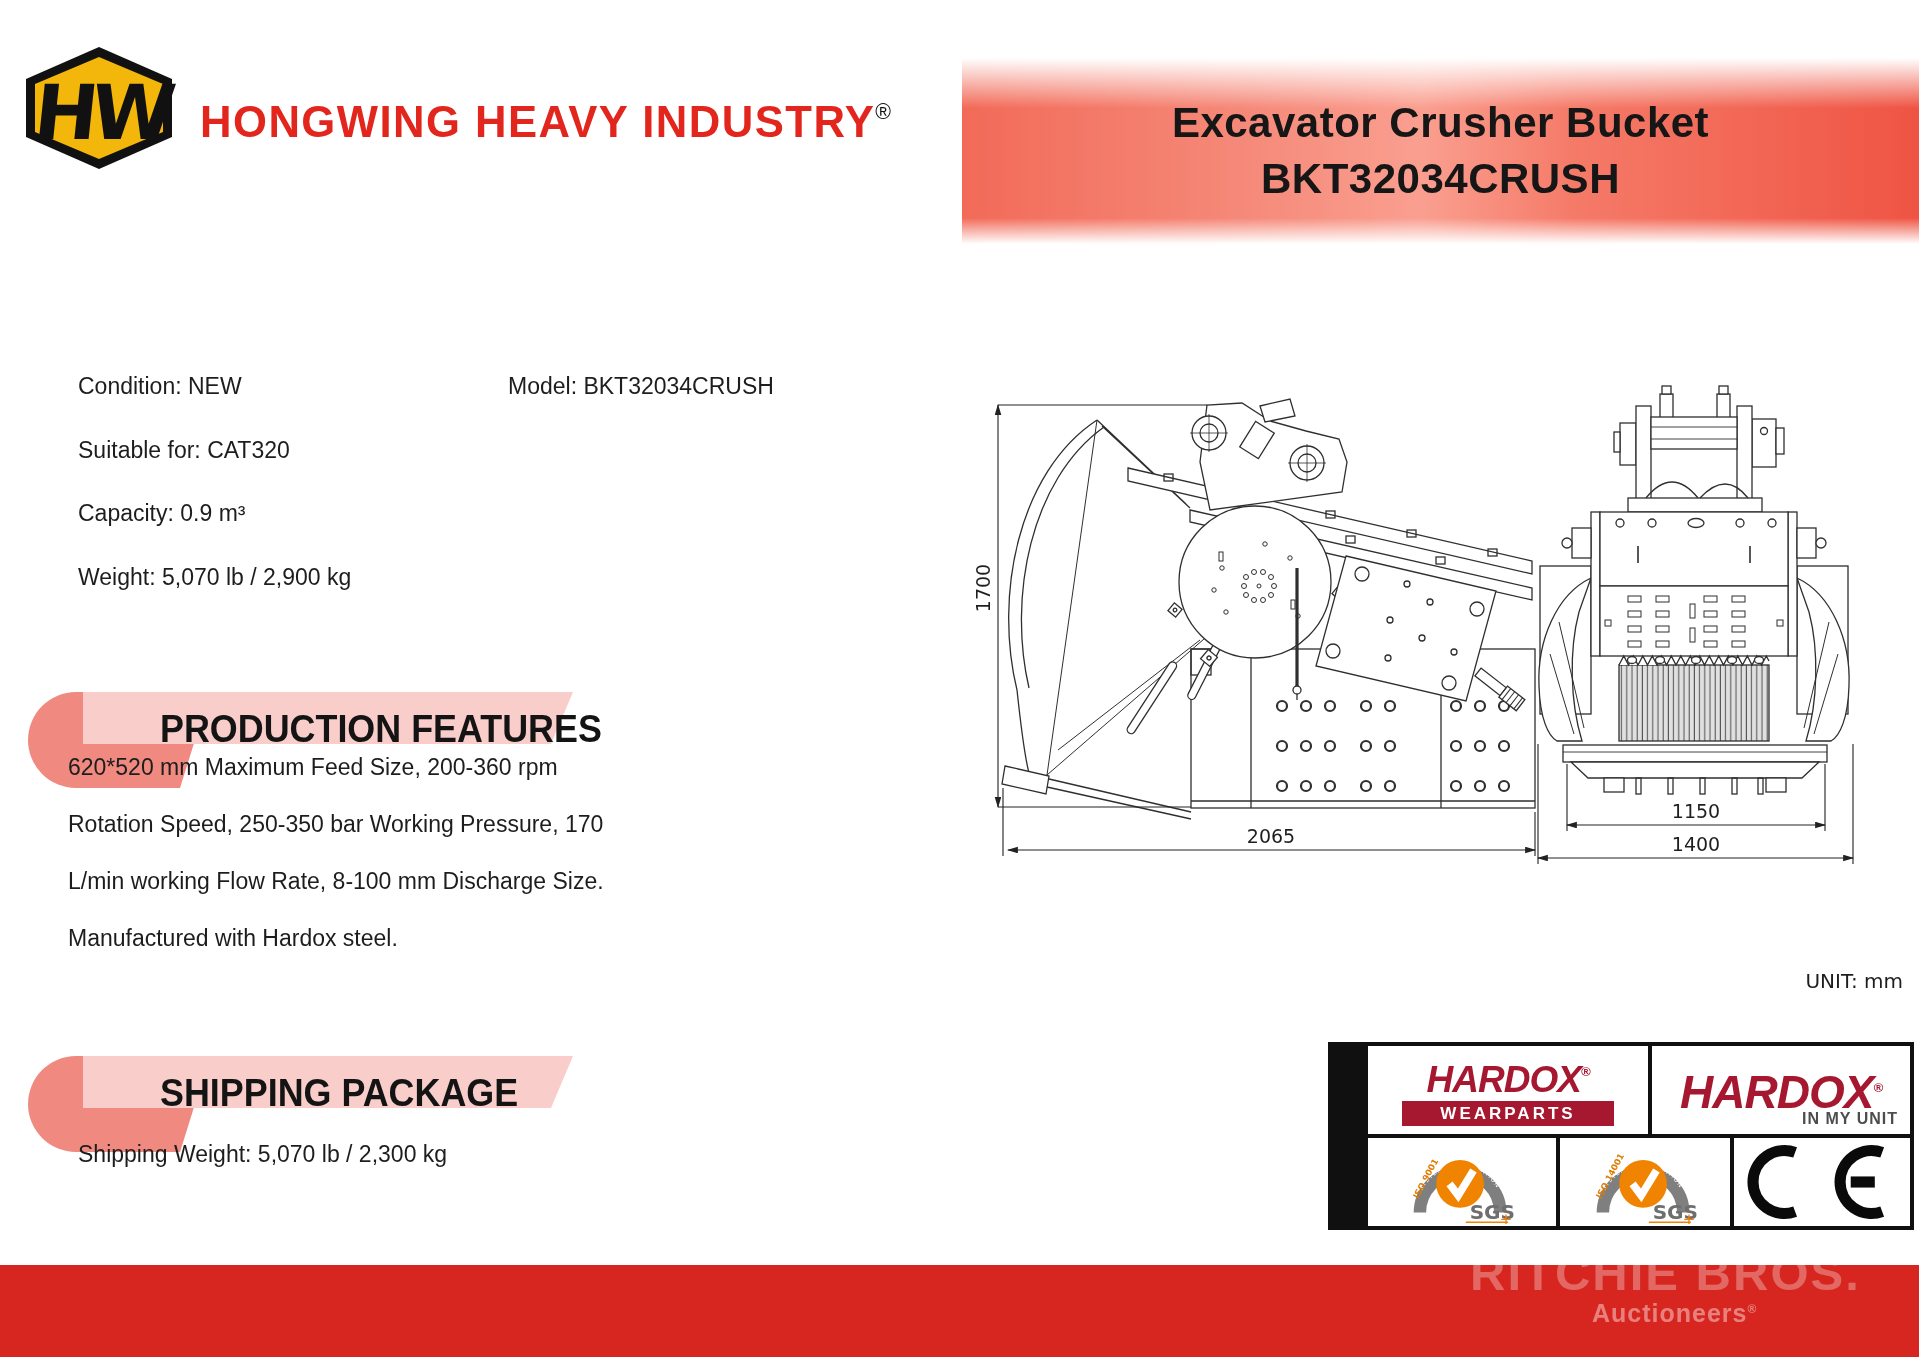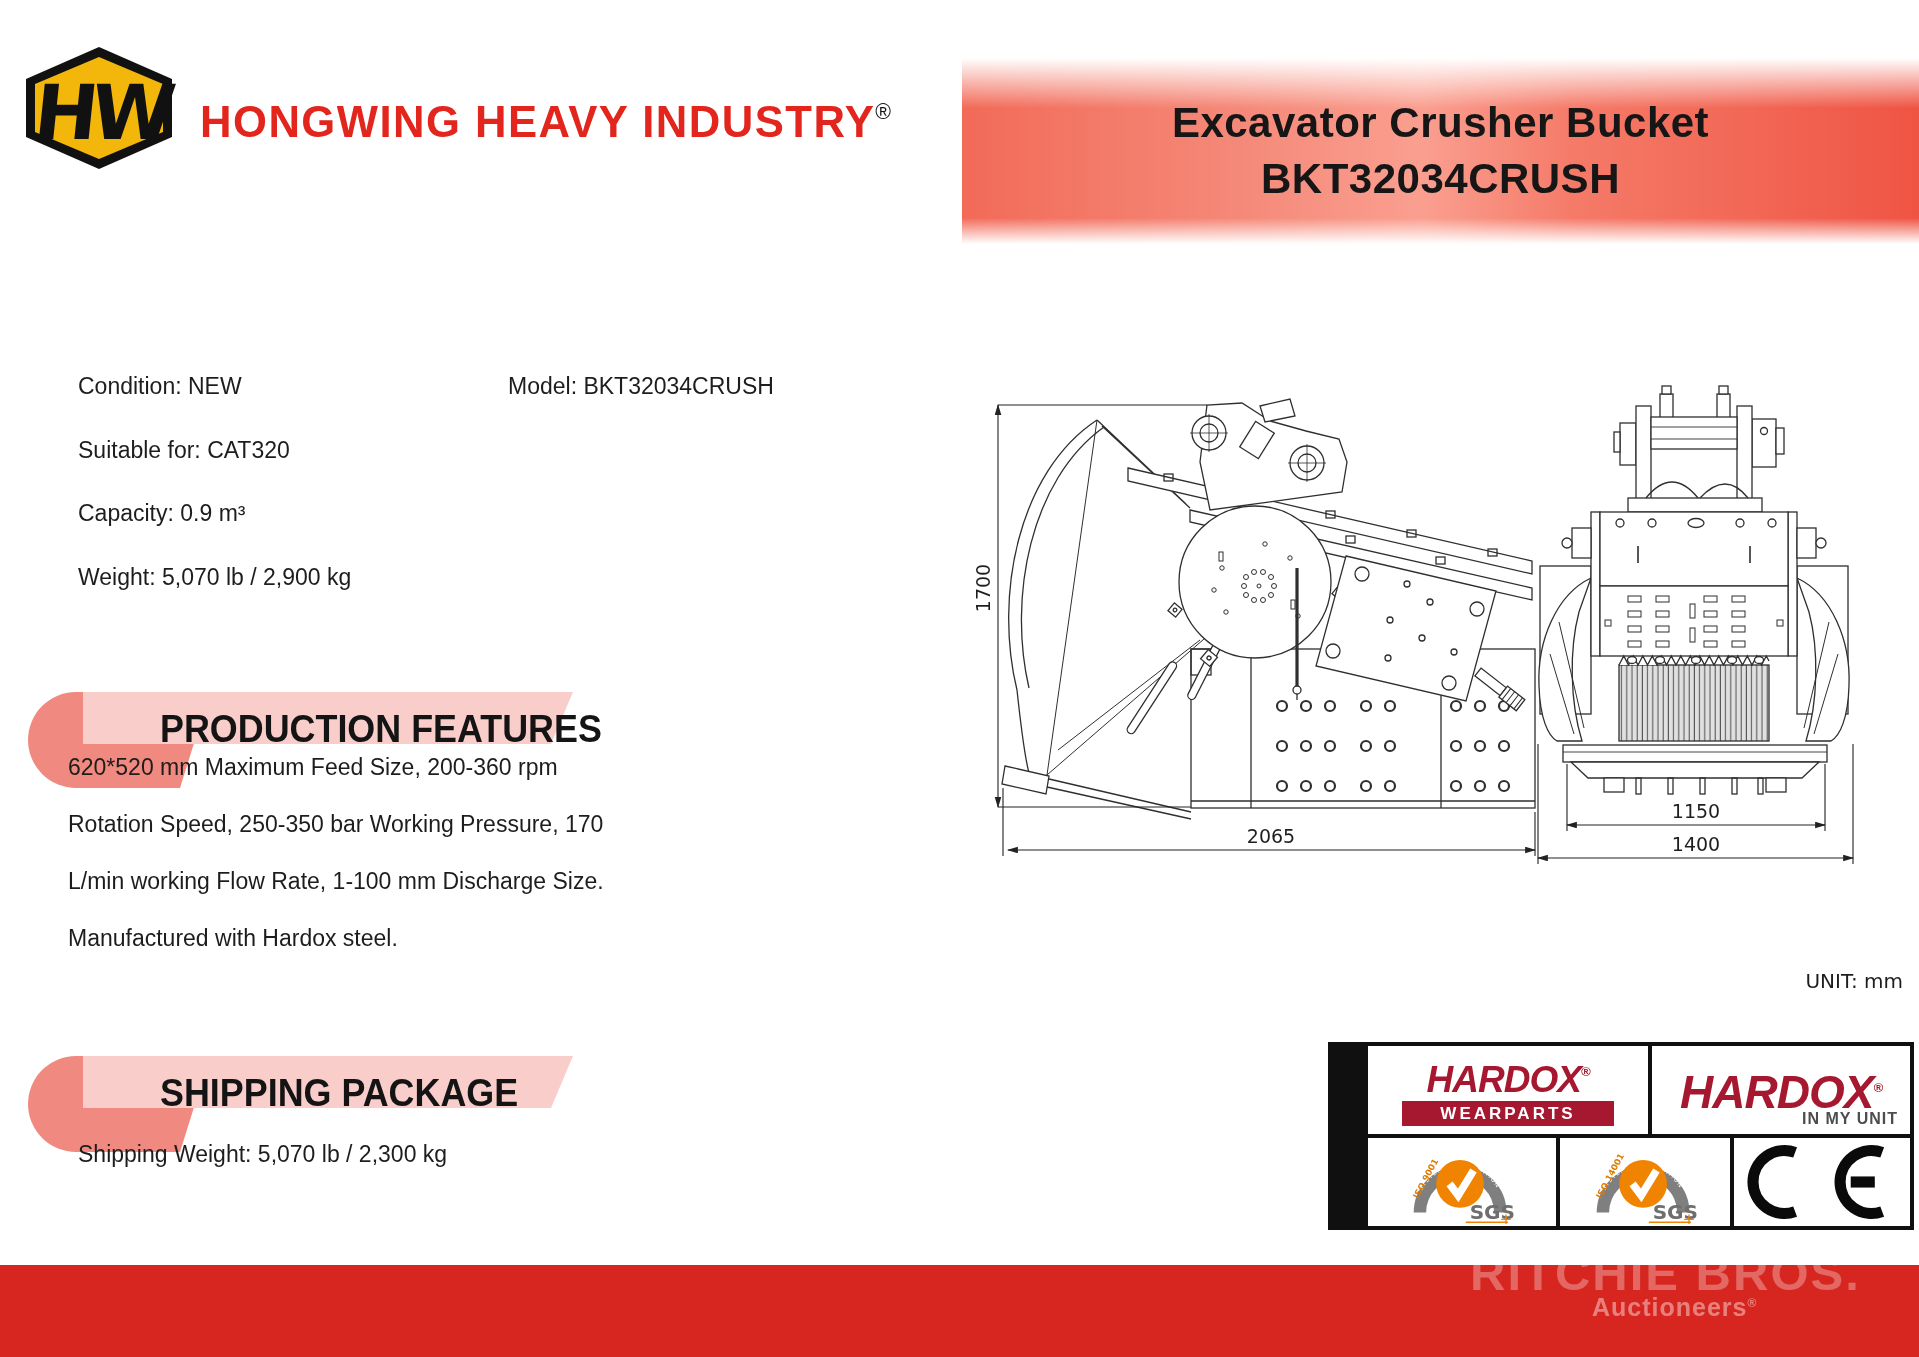--- a/index.html
+++ b/index.html
@@ -45,21 +45,21 @@
   #inmybody-tag{position:absolute;right:12px;bottom:6px;font-size:16px;font-weight:700;color:#4d4d4d;letter-spacing:1px;}
   #certs .row2{margin-top:4px;}
   #cert-sgs1{width:196px;margin-right:4px;}
   #cert-sgs2{width:178px;margin-right:4px;}
   #cert-ce{flex:1;}
 
   
   #footer-bar{left:0;top:1265px;width:1919px;height:92px;background:#d7261f;overflow:hidden;}
   #wm-big{position:absolute;left:1470px;top:-20px;font-size:49px;font-weight:800;letter-spacing:2px;
           color:rgba(255,255,255,.30);white-space:nowrap;}
-  #wm-small{position:absolute;left:1592px;top:28px;font-size:25px;font-weight:700;color:rgba(255,255,255,.42);letter-spacing:1px;}
+  #wm-small{position:absolute;left:1592px;top:34px;font-size:25px;font-weight:700;color:rgba(255,255,255,.42);letter-spacing:1px;}
   #wm-small sup{font-size:12px;}
 
   svg text{font-family:"DejaVu Sans", sans-serif;}
 </style>
 </head>
 <body>
 
 <div id="page">
 
   <svg class="abs" style="left:20px;top:45px" width="158" height="126" viewBox="0 0 158 126">
@@ -83,21 +83,21 @@
   <div class="abs body-line" style="left:78px;top:500px">Capacity: 0.9 m³</div>
   <div class="abs body-line" style="left:78px;top:564px">Weight: 5,070 lb / 2,900 kg</div>
 
   <div class="ribbon" style="top:692px">
     <div class="pill"></div>
     <div class="band"></div>
     <div class="title">PRODUCTION FEATURES</div>
   </div>
   <div class="abs body-line" style="left:68px;top:754px">620*520 mm Maximum Feed Size, 200-360 rpm</div>
   <div class="abs body-line" style="left:68px;top:811px">Rotation Speed, 250-350 bar Working Pressure, 170</div>
-  <div class="abs body-line" style="left:68px;top:868px">L/min working Flow Rate, 1-100 mm Discharge Size.</div>
+  <div class="abs body-line" style="left:68px;top:868px">L/min working Flow Rate, 8-100 mm Discharge Size.</div>
   <div class="abs body-line" style="left:68px;top:925px">Manufactured with Hardox steel.</div>
 
   <div class="ribbon" style="top:1056px">
     <div class="pill"></div>
     <div class="band"></div>
     <div class="title">SHIPPING PACKAGE</div>
   </div>
   <div class="abs body-line" style="left:78px;top:1141px">Shipping Weight: 5,070 lb / 2,300 kg</div>
 
   <svg class="abs" style="left:960px;top:320px" width="959" height="680" viewBox="0 0 959 680">

